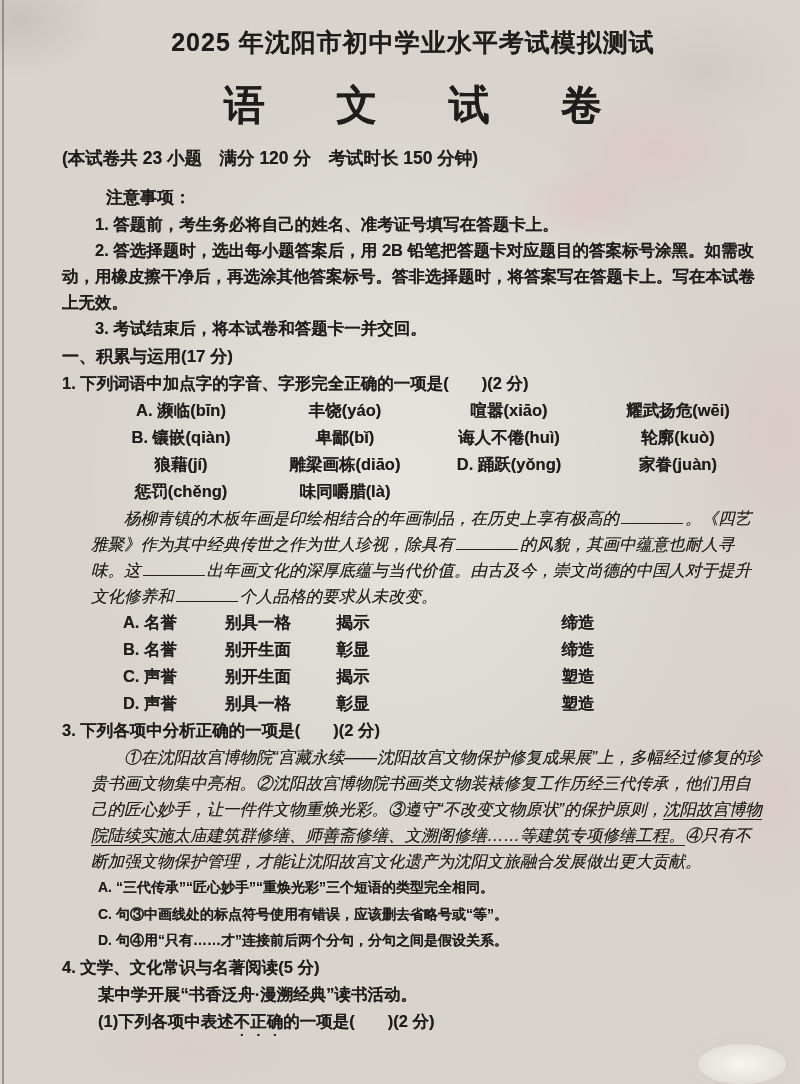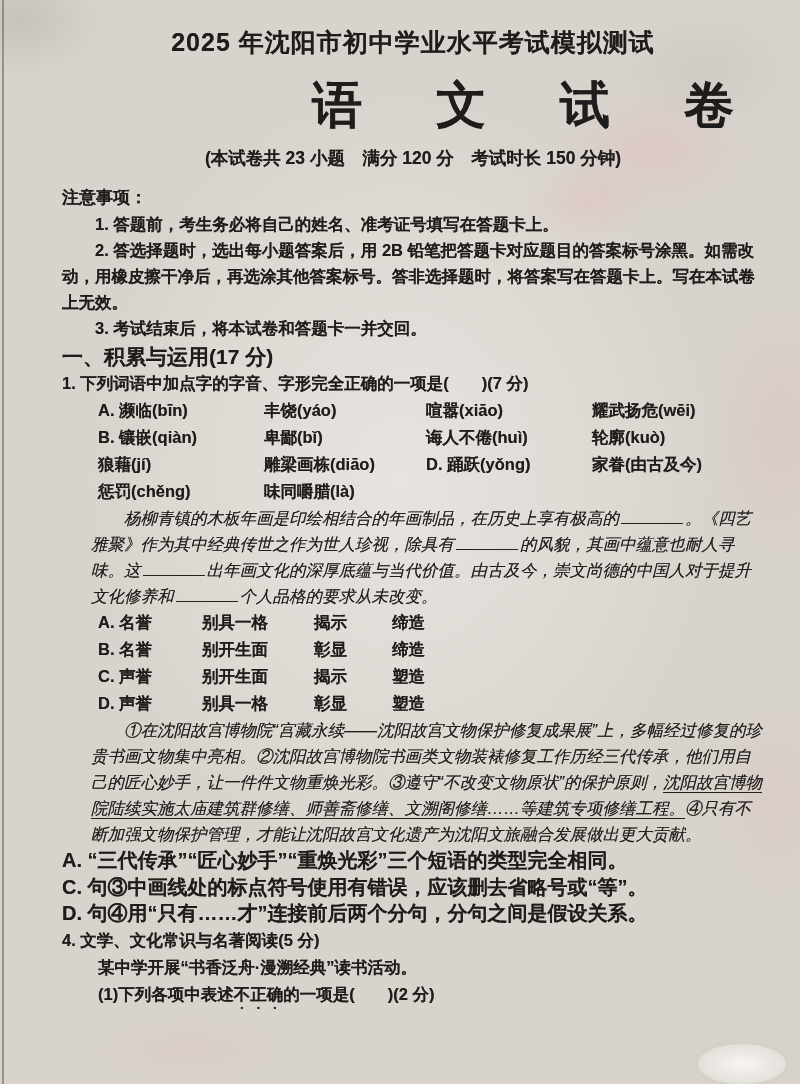--- a/index.html
+++ b/index.html
@@ -23,37 +23,37 @@
   .edge-left{position:absolute;left:2px;top:0;width:2px;height:100%;
     background:rgba(85,82,78,0.5);}
   .watermark{position:absolute;left:698px;top:1044px;width:88px;height:40px;
     border-radius:50%;
     background:radial-gradient(ellipse at center, rgba(250,248,245,0.95), rgba(238,234,229,0.45) 75%, transparent 100%);
     box-shadow:0 0 10px rgba(205,196,190,0.6);}
   .content{position:relative;padding:20px 36px 0 62px;
     text-shadow:0 0 .4px rgba(20,18,16,.6);}
   p{margin:0;}
   .t1{font-size:25px;font-weight:700;text-align:center;letter-spacing:1px;margin-top:6px;}
-  .t-main{font-size:50px;font-weight:700;text-align:right;
+  .t-main{font-size:41px;font-weight:700;text-align:center;
     letter-spacing:30px;text-indent:30px;margin-top:22px;line-height:48px;}
-  .t-sub{font-size:17.5px;font-weight:700;text-align:center;margin-top:18px;line-height:22px;}
-  .notice-head{font-size:17px;font-weight:700;margin-top:16px;line-height:26px;}
+  .t-sub{font-size:17.5px;font-weight:700;margin-top:18px;line-height:22px;}
+  .notice-head{font-size:17px;font-weight:700;margin-top:16px;line-height:26px;margin-left:44px;}
   .body-line{font-size:16.5px;font-weight:700;line-height:26px;}
   .indent{text-indent:2em;}
-  .sec-head{font-size:21px;font-weight:700;line-height:27px;margin-top:2px;}
+  .sec-head{font-size:17px;font-weight:700;line-height:27px;margin-top:2px;}
   .stem{font-size:16.5px;font-weight:700;line-height:27px;}
-  .opt-grid{display:grid;margin-left:36px;font-size:16.5px;font-weight:700;line-height:27px;}
+  .opt-grid{display:grid;margin-left:36px;font-size:16.5px;font-weight:700;line-height:27px;text-align:center;}
   .g1{grid-template-columns:166px 162px 166px 1fr;}
   .g2{grid-template-columns:104px 112px 78px 1fr;}
   .passage{font-size:16.5px;line-height:26px;font-style:italic;font-weight:400;
     text-indent:2em;color:#23201d;margin-left:29px;}
   .blank{display:inline-block;width:62px;height:2px;border-bottom:1.6px solid #23201d;
     vertical-align:baseline;margin:0 2px;}
   .uline{text-decoration:underline;text-underline-offset:4px;text-decoration-thickness:1.3px;}
-  .opt-line{font-size:20px;font-weight:700;line-height:26.5px;}
+  .opt-line{font-size:14px;font-weight:700;line-height:26.5px;margin-left:36px;}
   .sub-line{font-size:16.5px;font-weight:700;line-height:27px;margin-left:36px;}
   .dotted{-webkit-text-emphasis:filled dot;-webkit-text-emphasis-position:under left;
     text-emphasis:filled dot;text-emphasis-position:under left;}
 </style>
 </head>
 <body>
 
 <div class="page">
   <div class="edge-left"></div>
 
@@ -63,34 +63,34 @@
     <p class="t-main">语 文 试 卷</p>
     <p class="t-sub">(本试卷共 23 小题　满分 120 分　考试时长 150 分钟)</p>
 
     <p class="notice-head">注意事项：</p>
     <p class="body-line indent">1. 答题前，考生务必将自己的姓名、准考证号填写在答题卡上。</p>
     <p class="body-line indent">2. 答选择题时，选出每小题答案后，用 2B 铅笔把答题卡对应题目的答案标号涂黑。如需改动，用橡皮擦干净后，再选涂其他答案标号。答非选择题时，将答案写在答题卡上。写在本试卷上无效。</p>
     <p class="body-line indent">3. 考试结束后，将本试卷和答题卡一并交回。</p>
 
     <p class="sec-head">一、积累与运用(17 分)</p>
 
-    <p class="stem">1. 下列词语中加点字的字音、字形完全正确的一项是(　　)(7 分)</p>
+    <p class="stem">1. 下列词语中加点字的字音、字形完全正确的一项是(　　)(2 分)</p>
     <div class="opt-grid g1">
       <span>A. 濒临(bīn)</span>
       <span>丰饶(yáo)</span>
       <span>喧嚣(xiāo)</span>
       <span>耀武扬危(wēi)</span>
       <span>B. 镶嵌(qiàn)</span>
       <span>卑鄙(bǐ)</span>
       <span>诲人不倦(huì)</span>
       <span>轮廓(kuò)</span>
       <span>狼藉(jí)</span>
       <span>雕梁画栋(diāo)</span>
       <span>D. 踊跃(yǒng)</span>
-      <span>家眷(由古及今)</span>
+      <span>家眷(juàn)</span>
       <span>惩罚(chěng)</span>
       <span>味同嚼腊(là)</span>
     </div>
 
     <p class="passage"><span>杨柳青镇的木板年画是印绘相结合的年画制品，在历史上享有极高的</span><span class="blank"></span><span>。《四艺雅聚》作为其中经典传世之作为世人珍视，除具有</span><span class="blank"></span><span>的风貌，其画中蕴意也耐人寻味。这</span><span class="blank"></span><span>出年画文化的深厚底蕴与当代价值。由古及今，崇文尚德的中国人对于提升文化修养和</span><span class="blank"></span><span>个人品格的要求从未改变。</span></p>
     <div class="opt-grid g2">
       <span>A. 名誉</span>
       <span>别具一格</span>
       <span>揭示</span>
       <span>缔造</span>
@@ -101,20 +101,21 @@
       <span>C. 声誉</span>
       <span>别开生面</span>
       <span>揭示</span>
       <span>塑造</span>
       <span>D. 声誉</span>
       <span>别具一格</span>
       <span>彰显</span>
       <span>塑造</span>
     </div>
 
+    <p class="stem">3. 下列各项中分析正确的一项是(　　)(2 分)</p>
     <p class="passage"><span>①在沈阳故宫博物院“宫藏永续——沈阳故宫文物保护修复成果展”上，多幅经过修复的珍贵书画文物集中亮相。②沈阳故宫博物院书画类文物装裱修复工作历经三代传承，他们用自己的匠心妙手，让一件件文物重焕光彩。③遵守“不改变文物原状”的保护原则，</span><span class="uline">沈阳故宫博物院陆续实施太庙建筑群修缮、师善斋修缮、文溯阁修缮……等建筑专项修缮工程。</span><span>④只有不断加强文物保护管理，才能让沈阳故宫文化遗产为沈阳文旅融合发展做出更大贡献。</span></p>
     <p class="opt-line">A. “三代传承”“匠心妙手”“重焕光彩”三个短语的类型完全相同。</p>
     <p class="opt-line">C. 句③中画线处的标点符号使用有错误，应该删去省略号或“等”。</p>
     <p class="opt-line">D. 句④用“只有……才”连接前后两个分句，分句之间是假设关系。</p>
 
     <p class="stem">4. 文学、文化常识与名著阅读(5 分)</p>
     <p class="sub-line">某中学开展“书香泛舟·漫溯经典”读书活动。</p>
     <p class="sub-line"><span>(1)下列各项中表述</span><span class="dotted">不正确</span><span>的一项是(　　)(2 分)</span></p>
 
   </div>

